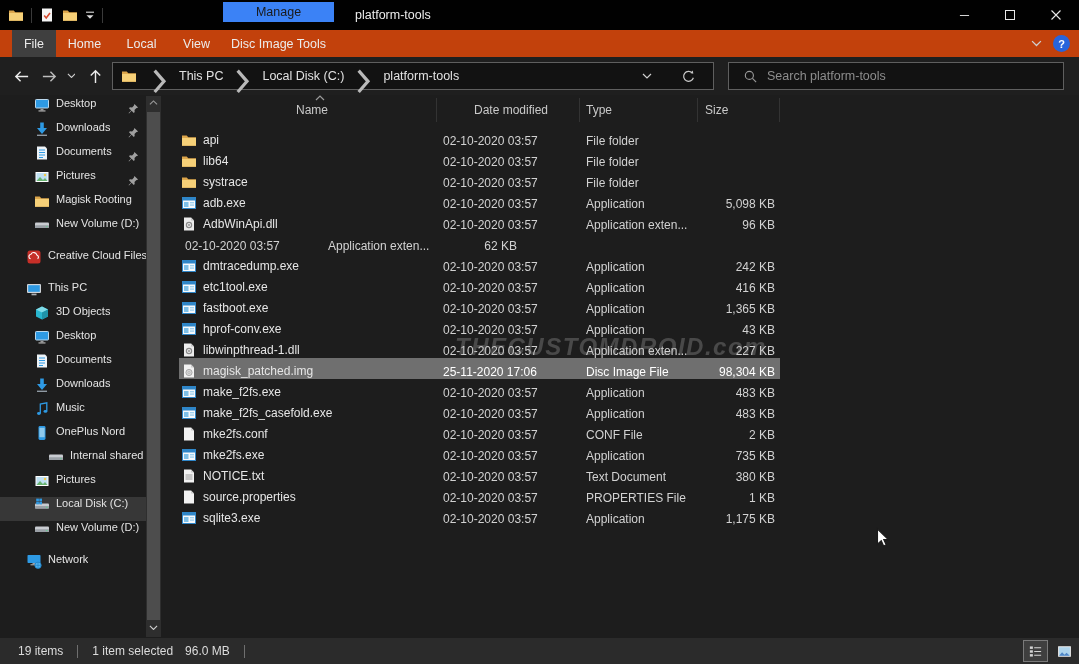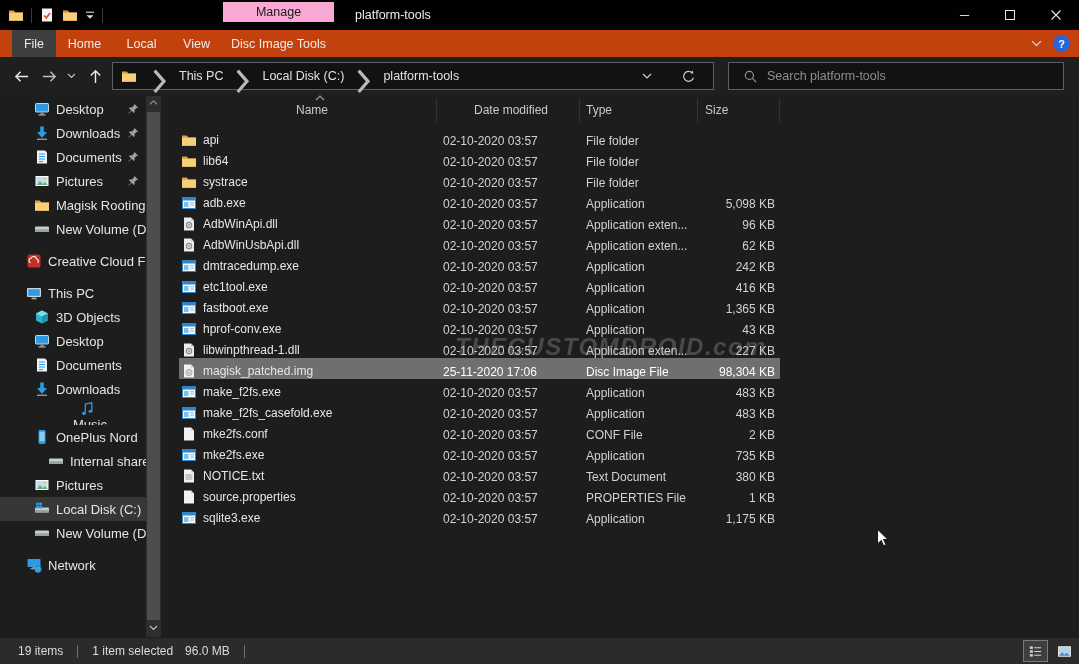--- a/index.html
+++ b/index.html
@@ -5,21 +5,21 @@
   html,body{margin:0;padding:0;background:#000;}
   .window{position:relative;width:1079px;height:664px;background:#1d1d1d;overflow:hidden;
           font-family:"Liberation Sans","DejaVu Sans",sans-serif;box-shadow:inset 0 0 0 1px #343434;}
   svg{display:block}
 
   
   .titlebar{position:absolute;top:0;left:0;right:0;height:30px;background:#010101;}
   .qat{position:absolute;left:8px;top:0;height:30px;display:flex;align-items:center;gap:7px;}
   .qat .icn{width:16px;height:16px;}
   .qat .sep{width:1px;height:15px;background:#3a3a3a;}
-  .manage-header{position:absolute;left:223px;top:2px;width:111px;height:20px;background:#f9a8d4;
+  .manage-header{position:absolute;left:223px;top:2px;width:111px;height:20px;background:#3b82f6;
                  color:#1a1a1a;display:flex;align-items:center;justify-content:center;font-size:12.5px;}
   .win-title{position:absolute;left:355px;top:0;height:30px;display:flex;align-items:center;
              color:#ececec;font-size:12.5px;}
   .win-controls{position:absolute;right:0;top:0;height:30px;display:flex;}
   .wc{width:46px;height:30px;display:flex;align-items:center;justify-content:center;}
 
   
   .tabstrip{position:absolute;top:30px;left:0;right:0;height:27px;background:#c2410c;}
   .tab{position:absolute;top:0;height:27px;display:flex;align-items:center;justify-content:center;
        color:#ececec;font-size:12.5px;}
@@ -47,22 +47,22 @@
   .crumb-right{margin-left:auto;display:flex;align-items:center;gap:14px;padding-right:10px;}
   .search-box{position:absolute;left:728px;top:5px;width:334px;height:26px;background:#121212;
               border:1px solid #5f5f5f;display:flex;align-items:center;}
   .search-box .icn{width:15px;height:15px;margin:0 9px 0 14px;}
   .search-ph{color:#8d8d8d;font-size:12.5px;}
 
   
   .main{position:absolute;top:95px;left:0;width:1079px;height:543px;background:#1d1d1d;}
 
   .sidebar{position:absolute;left:0;top:2px;width:146px;height:540px;overflow:hidden;}
-  .sb-item{height:24px;display:flex;align-items:center;position:relative;color:#e4e4e4;
-           font-size:13px;white-space:nowrap;}
+  .sb-item{height:24px;display:flex;align-items:flex-start;position:relative;color:#e4e4e4;
+           font-size:11px;white-space:nowrap;}
   .sb-item.sel{background:#373737;}
   .sb-icon{width:16px;height:16px;margin-right:6px;flex:none;}
   .sb-label{overflow:hidden;}
   .sb-pin{position:absolute;right:7px;top:6px;width:12px;height:12px;}
   .sb-spacer{height:8px;}
 
   .sb-scroll{position:absolute;left:146px;top:1px;width:15px;height:541px;background:#2e2e2e;}
   .sb-arrow{position:absolute;left:0;width:15px;height:14px;display:flex;align-items:center;justify-content:center;}
   .sb-arrow.up{top:0;}
   .sb-arrow.down{bottom:2px;}
@@ -399,21 +399,21 @@
         </div>
         <div class="sb-item" style="padding-left: 34px;">
           <span class="sb-icon">
             <svg viewBox="0 0 16 16">
               <path d="M6.2 1.5h3.6V7h3.2L8 13 3 7h3.2z" fill="#2e9ae4"></path>
               <rect x="3" y="13.6" width="10" height="1.4" fill="#8f9aa3"></rect>
             </svg>
           </span>
           <span class="sb-label">Downloads</span>
         </div>
-        <div class="sb-item" style="padding-left: 34px; flex-direction: column;">
+        <div class="sb-item" style="padding-left: 34px;">
           <span class="sb-icon">
             <svg viewBox="0 0 16 16">
               <path d="M6.3 12.3V3l6.5-1.2v8.5" fill="none" stroke="#2e9ae4" stroke-width="1.3"></path>
               <ellipse cx="4.9" cy="12.5" rx="1.9" ry="1.4" fill="#2e9ae4"></ellipse>
               <ellipse cx="11.4" cy="10.4" rx="1.9" ry="1.4" fill="#2e9ae4"></ellipse>
             </svg>
           </span>
           <span class="sb-label">Music</span>
         </div>
         <div class="sb-item" style="padding-left: 34px;">
@@ -595,31 +595,20 @@
                   <circle cx="8" cy="9" r="0.9" fill="#8a8a8a"></circle>
                 </svg>
               </span>
               <span>AdbWinApi.dll</span>
             </span>
             <span class="fc-date">02-10-2020 03:57</span>
             <span class="fc-type">Application exten...</span>
             <span class="fc-size">96 KB</span>
           </div>
           <div class="frow">
-            <span class="fc-name">
-              <span class="ficon">
-                <svg viewBox="0 0 16 16">
-                  <path d="M3 1.5h7l3 3v10H3z" fill="#ececec"></path>
-                  <path d="M10 1.5l3 3h-3z" fill="#c6c6c6"></path>
-                  <circle cx="8" cy="9" r="2.6" fill="none" stroke="#8a8a8a" stroke-width="1.2"></circle>
-                  <circle cx="8" cy="9" r="0.9" fill="#8a8a8a"></circle>
-                </svg>
-              </span>
-              <span>AdbWinUsbApi.dll</span>
-            </span>
             <span class="fc-date">02-10-2020 03:57</span>
             <span class="fc-type">Application exten...</span>
             <span class="fc-size">62 KB</span>
           </div>
           <div class="frow">
             <span class="fc-name">
               <span class="ficon">
                 <svg viewBox="0 0 16 16">
                   <rect x="1.5" y="2.5" width="13" height="11" fill="#f5f9fc" stroke="#2f86c8" stroke-width="1"></rect>
                   <rect x="1.5" y="2.5" width="13" height="3" fill="#2f86c8"></rect>

